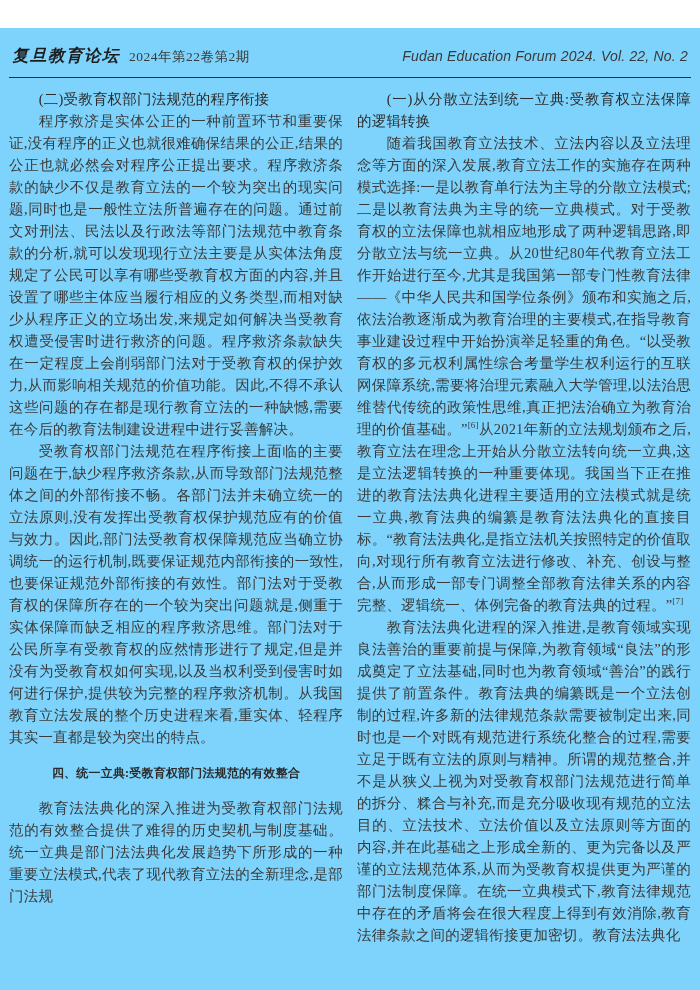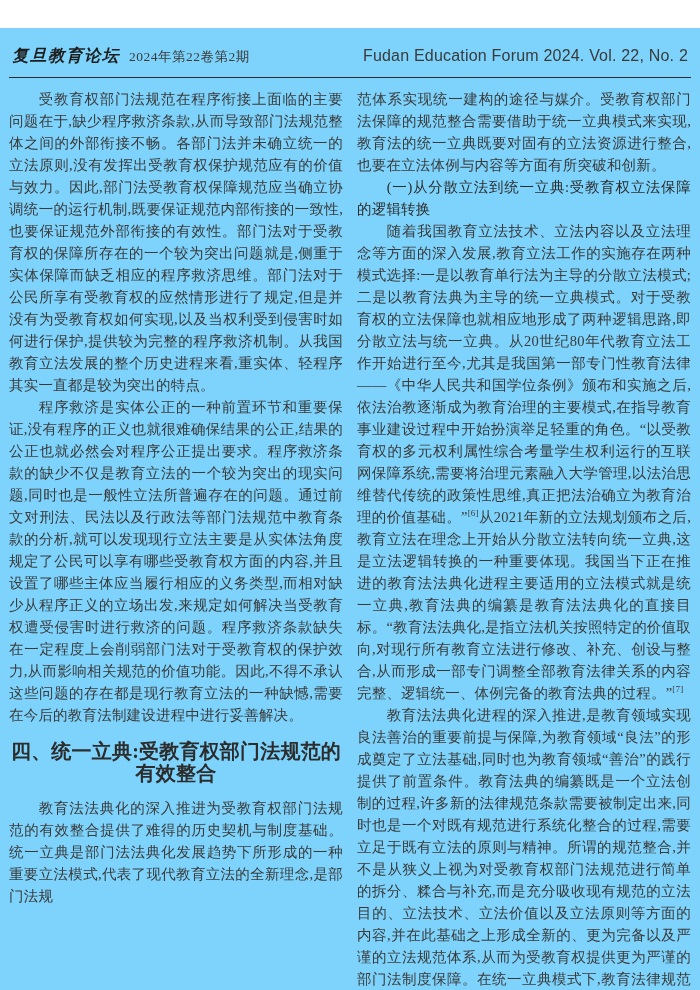--- a/index.html
+++ b/index.html
@@ -32,23 +32,24 @@
     letter-spacing: 1.5px;
   }
   .issue-info {
     font-size: 13.5px;
     color: #3b3b3b;
     margin-left: 9px;
     letter-spacing: 0.5px;
   }
   .header-right {
     font-family: "Liberation Sans", sans-serif;
-    font-size: 16px;
+    font-size: 14px;
     color: #3a3a3a;
     letter-spacing: 0.2px;
+    font-style: italic;
   }
   .columns {
     display: flex;
     gap: 14px;
     margin-top: 10px;
   }
   .col {
     flex: 1 1 0;
     min-width: 0;
     text-align: justify;
@@ -63,21 +64,21 @@
   .subheading {
     margin: 0;
     text-indent: 2.05em;
     font-weight: normal;
     color: #2c2c2c;
   }
   .section-heading {
     margin: 14px 0 13px 0;
     text-align: center;
     text-indent: 0;
-    font-size: 20px;
+    font-size: 12px;
     font-weight: bold;
     color: #2c2c2c;
   }
   sup.footnote-ref {
     font-size: 9px;
     line-height: 0;
     vertical-align: super;
   }
 </style>
 </head>
@@ -85,25 +86,25 @@
 
 <div class="page">
   <div class="header">
     <div class="header-left">
       <span class="journal-logo">复旦教育论坛</span><span class="issue-info">2024年第22卷第2期</span>
     </div>
     <div class="header-right">Fudan Education Forum 2024. Vol. 22, No. 2</div>
   </div>
   <div class="columns">
     <div class="col" id="col-left">
+        <p class="subheading">(二)受教育权部门法规范的程序衔接</p>
+        <p class="para indent">程序救济是实体公正的一种前置环节和重要保证,没有程序的正义也就很难确保结果的公正,结果的公正也就必然会对程序公正提出要求。程序救济条款的缺少不仅是教育立法的一个较为突出的现实问题,同时也是一般性立法所普遍存在的问题。通过前文对刑法、民法以及行政法等部门法规范中教育条款的分析,就可以发现现行立法主要是从实体法角度规定了公民可以享有哪些受教育权方面的内容,并且设置了哪些主体应当履行相应的义务类型,而相对缺少从程序正义的立场出发,来规定如何解决当受教育权遭受侵害时进行救济的问题。程序救济条款缺失在一定程度上会削弱部门法对于受教育权的保护效力,从而影响相关规范的价值功能。因此,不得不承认这些问题的存在都是现行教育立法的一种缺憾,需要在今后的教育法制建设进程中进行妥善解决。</p>
         <p class="para indent">受教育权部门法规范在程序衔接上面临的主要问题在于,缺少程序救济条款,从而导致部门法规范整体之间的外部衔接不畅。各部门法并未确立统一的立法原则,没有发挥出受教育权保护规范应有的价值与效力。因此,部门法受教育权保障规范应当确立协调统一的运行机制,既要保证规范内部衔接的一致性,也要保证规范外部衔接的有效性。部门法对于受教育权的保障所存在的一个较为突出问题就是,侧重于实体保障而缺乏相应的程序救济思维。部门法对于公民所享有受教育权的应然情形进行了规定,但是并没有为受教育权如何实现,以及当权利受到侵害时如何进行保护,提供较为完整的程序救济机制。从我国教育立法发展的整个历史进程来看,重实体、轻程序其实一直都是较为突出的特点。</p>
-        <p class="para indent">程序救济是实体公正的一种前置环节和重要保证,没有程序的正义也就很难确保结果的公正,结果的公正也就必然会对程序公正提出要求。程序救济条款的缺少不仅是教育立法的一个较为突出的现实问题,同时也是一般性立法所普遍存在的问题。通过前文对刑法、民法以及行政法等部门法规范中教育条款的分析,就可以发现现行立法主要是从实体法角度规定了公民可以享有哪些受教育权方面的内容,并且设置了哪些主体应当履行相应的义务类型,而相对缺少从程序正义的立场出发,来规定如何解决当受教育权遭受侵害时进行救济的问题。程序救济条款缺失在一定程度上会削弱部门法对于受教育权的保护效力,从而影响相关规范的价值功能。因此,不得不承认这些问题的存在都是现行教育立法的一种缺憾,需要在今后的教育法制建设进程中进行妥善解决。</p>
         <h2 class="section-heading">四、统一立典:受教育权部门法规范的有效整合</h2>
         <p class="para indent">教育法法典化的深入推进为受教育权部门法规范的有效整合提供了难得的历史契机与制度基础。统一立典是部门法法典化发展趋势下所形成的一种重要立法模式,代表了现代教育立法的全新理念,是部门法规</p>
       </div>
     <div class="col" id="col-right">
-        <p class="para">范体系实现统一建构的途径与媒介。受教育权部门法保障的规范整合需要借助于统一立典模式来实现,教育法的统一立典既要对固有的立法资源进行整合,也要在立法体例与内容等方面有所突破和创新。</p>
         <p class="subheading">(一)从分散立法到统一立典:受教育权立法保障的逻辑转换</p>
         <p class="para indent">随着我国教育立法技术、立法内容以及立法理念等方面的深入发展,教育立法工作的实施存在两种模式选择:一是以教育单行法为主导的分散立法模式;二是以教育法典为主导的统一立典模式。对于受教育权的立法保障也就相应地形成了两种逻辑思路,即分散立法与统一立典。从20世纪80年代教育立法工作开始进行至今,尤其是我国第一部专门性教育法律——《中华人民共和国学位条例》颁布和实施之后,依法治教逐渐成为教育治理的主要模式,在指导教育事业建设过程中开始扮演举足轻重的角色。“以受教育权的多元权利属性综合考量学生权利运行的互联网保障系统,需要将治理元素融入大学管理,以法治思维替代传统的政策性思维,真正把法治确立为教育治理的价值基础。”<sup class="footnote-ref">[6]</sup>从2021年新的立法规划颁布之后,教育立法在理念上开始从分散立法转向统一立典,这是立法逻辑转换的一种重要体现。我国当下正在推进的教育法法典化进程主要适用的立法模式就是统一立典,教育法典的编纂是教育法法典化的直接目标。“教育法法典化,是指立法机关按照特定的价值取向,对现行所有教育立法进行修改、补充、创设与整合,从而形成一部专门调整全部教育法律关系的内容完整、逻辑统一、体例完备的教育法典的过程。”<sup class="footnote-ref">[7]</sup></p>
         <p class="para indent">教育法法典化进程的深入推进,是教育领域实现良法善治的重要前提与保障,为教育领域“良法”的形成奠定了立法基础,同时也为教育领域“善治”的践行提供了前置条件。教育法典的编纂既是一个立法创制的过程,许多新的法律规范条款需要被制定出来,同时也是一个对既有规范进行系统化整合的过程,需要立足于既有立法的原则与精神。所谓的规范整合,并不是从狭义上视为对受教育权部门法规范进行简单的拆分、糅合与补充,而是充分吸收现有规范的立法目的、立法技术、立法价值以及立法原则等方面的内容,并在此基础之上形成全新的、更为完备以及严谨的立法规范体系,从而为受教育权提供更为严谨的部门法制度保障。在统一立典模式下,教育法律规范中存在的矛盾将会在很大程度上得到有效消除,教育法律条款之间的逻辑衔接更加密切。教育法法典化</p>
       </div>
   </div>
 </div>
 
 </body></html>

